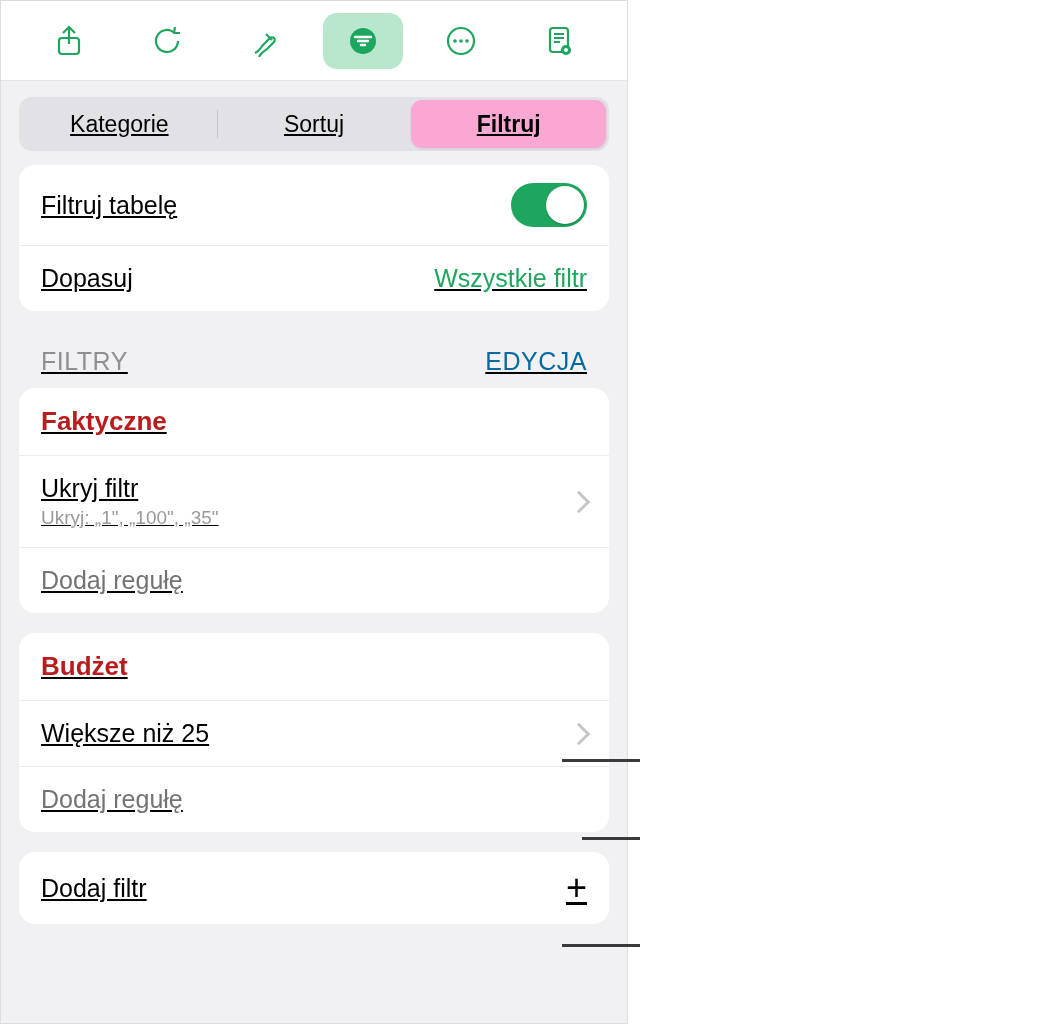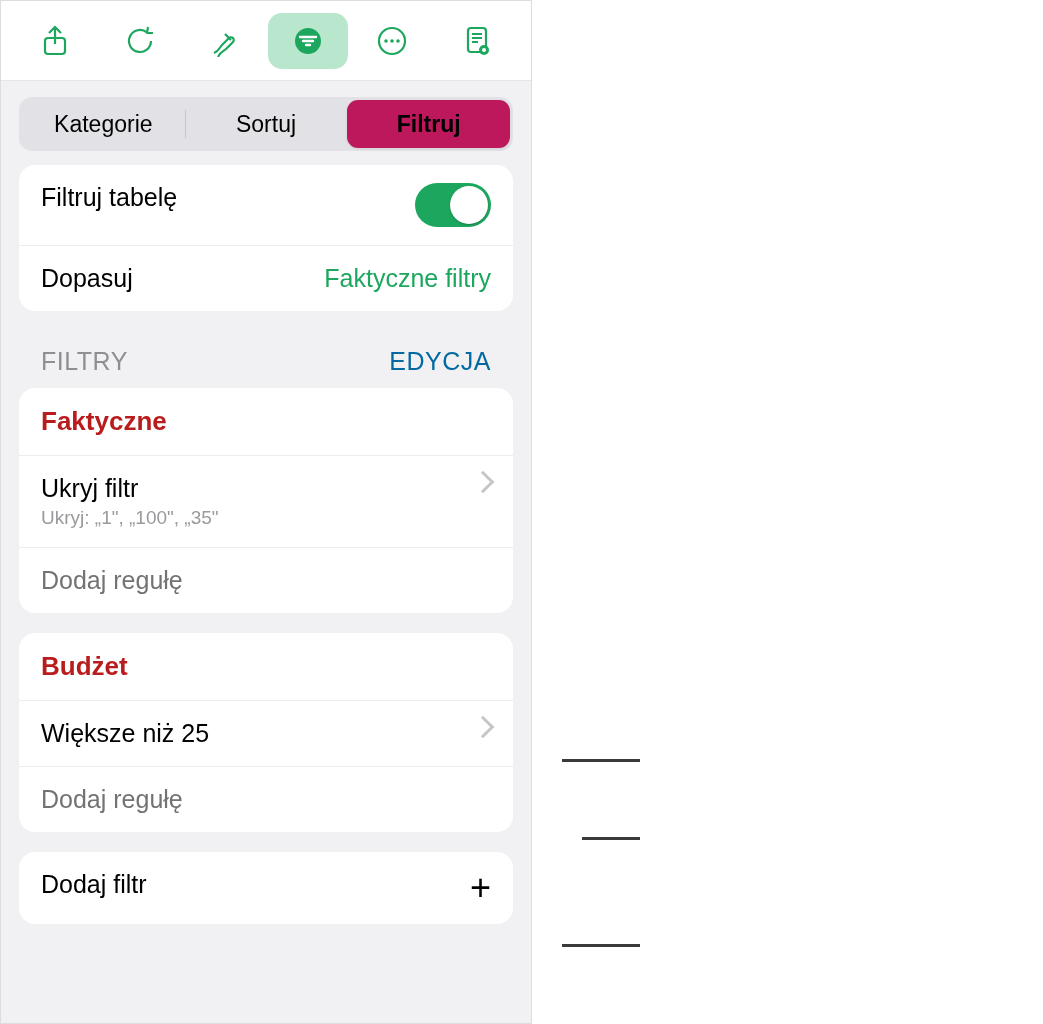--- a/index.html
+++ b/index.html
@@ -5,26 +5,27 @@
   * { box-sizing: border-box; margin: 0; padding: 0; }
   html, body { height: 100%; }
   body {
     font-family: -apple-system, BlinkMacSystemFont, "Helvetica Neue", Arial, sans-serif;
     background: #fff;
     width: 1043px;
     height: 1024px;
     overflow: hidden;
   }
   .panel {
-    width: 532px;
+    width: 628px;
     height: 1024px;
     border: 1px solid #ddd;
     background: #f1f1f3;
     display: flex;
     flex-direction: column;
+    text-decoration: underline;
   }
   .toolbar {
     height: 80px;
     background: #fff;
     border-bottom: 1px solid #e5e5e7;
     display: flex;
     align-items: center;
     justify-content: space-evenly;
     padding: 0 10px;
   }
@@ -64,33 +65,34 @@
   .seg + .seg::before {
     content: "";
     position: absolute;
     left: 0;
     top: 10px;
     bottom: 10px;
     width: 1px;
     background: #c6c6c9;
   }
   .seg.selected {
-    background: #be185d;
+    background: #f9a8d4;
     font-weight: 600;
     box-shadow: 0 1px 3px rgba(0,0,0,.08);
   }
   .seg.selected::before, .seg.selected + .seg::before { display: none; }
 
   .card {
     background: #fff;
     border-radius: 16px;
     margin: 0 18px;
   }
   .card-row {
     display: flex;
+    align-items: center;
     justify-content: space-between;
     padding: 18px 22px;
     min-height: 66px;
   }
   .card-row + .card-row { border-top: 1px solid #ececee; gap: 20px; }
   .row-label { font-size: 25px; color: #000; }
   .row-value { font-size: 25px; color: #1da75e; }
   .row-bold { font-size: 26px; font-weight: 700; color: #b91c1c; }
   .row-sub { font-size: 19px; color: #9a9a9e; margin-top: 4px; }
   .row-col { display: flex; flex-direction: column; }
@@ -195,21 +197,21 @@
     </div>
   </div>
 
   <div class="card">
     <div class="card-row">
       <span class="row-label">Filtruj tabelę</span>
       <div class="toggle"></div>
     </div>
     <div class="card-row">
       <span class="row-label">Dopasuj</span>
-      <span class="row-value">Faktyczne filtry</span>
+      <span class="row-value">Wszystkie filtr</span>
     </div>
   </div>
 
   <div class="section-hdr">
     <span class="title">FILTRY</span>
     <span class="edit">EDYCJA</span>
   </div>
 
   <div class="card">
     <div class="card-row">

